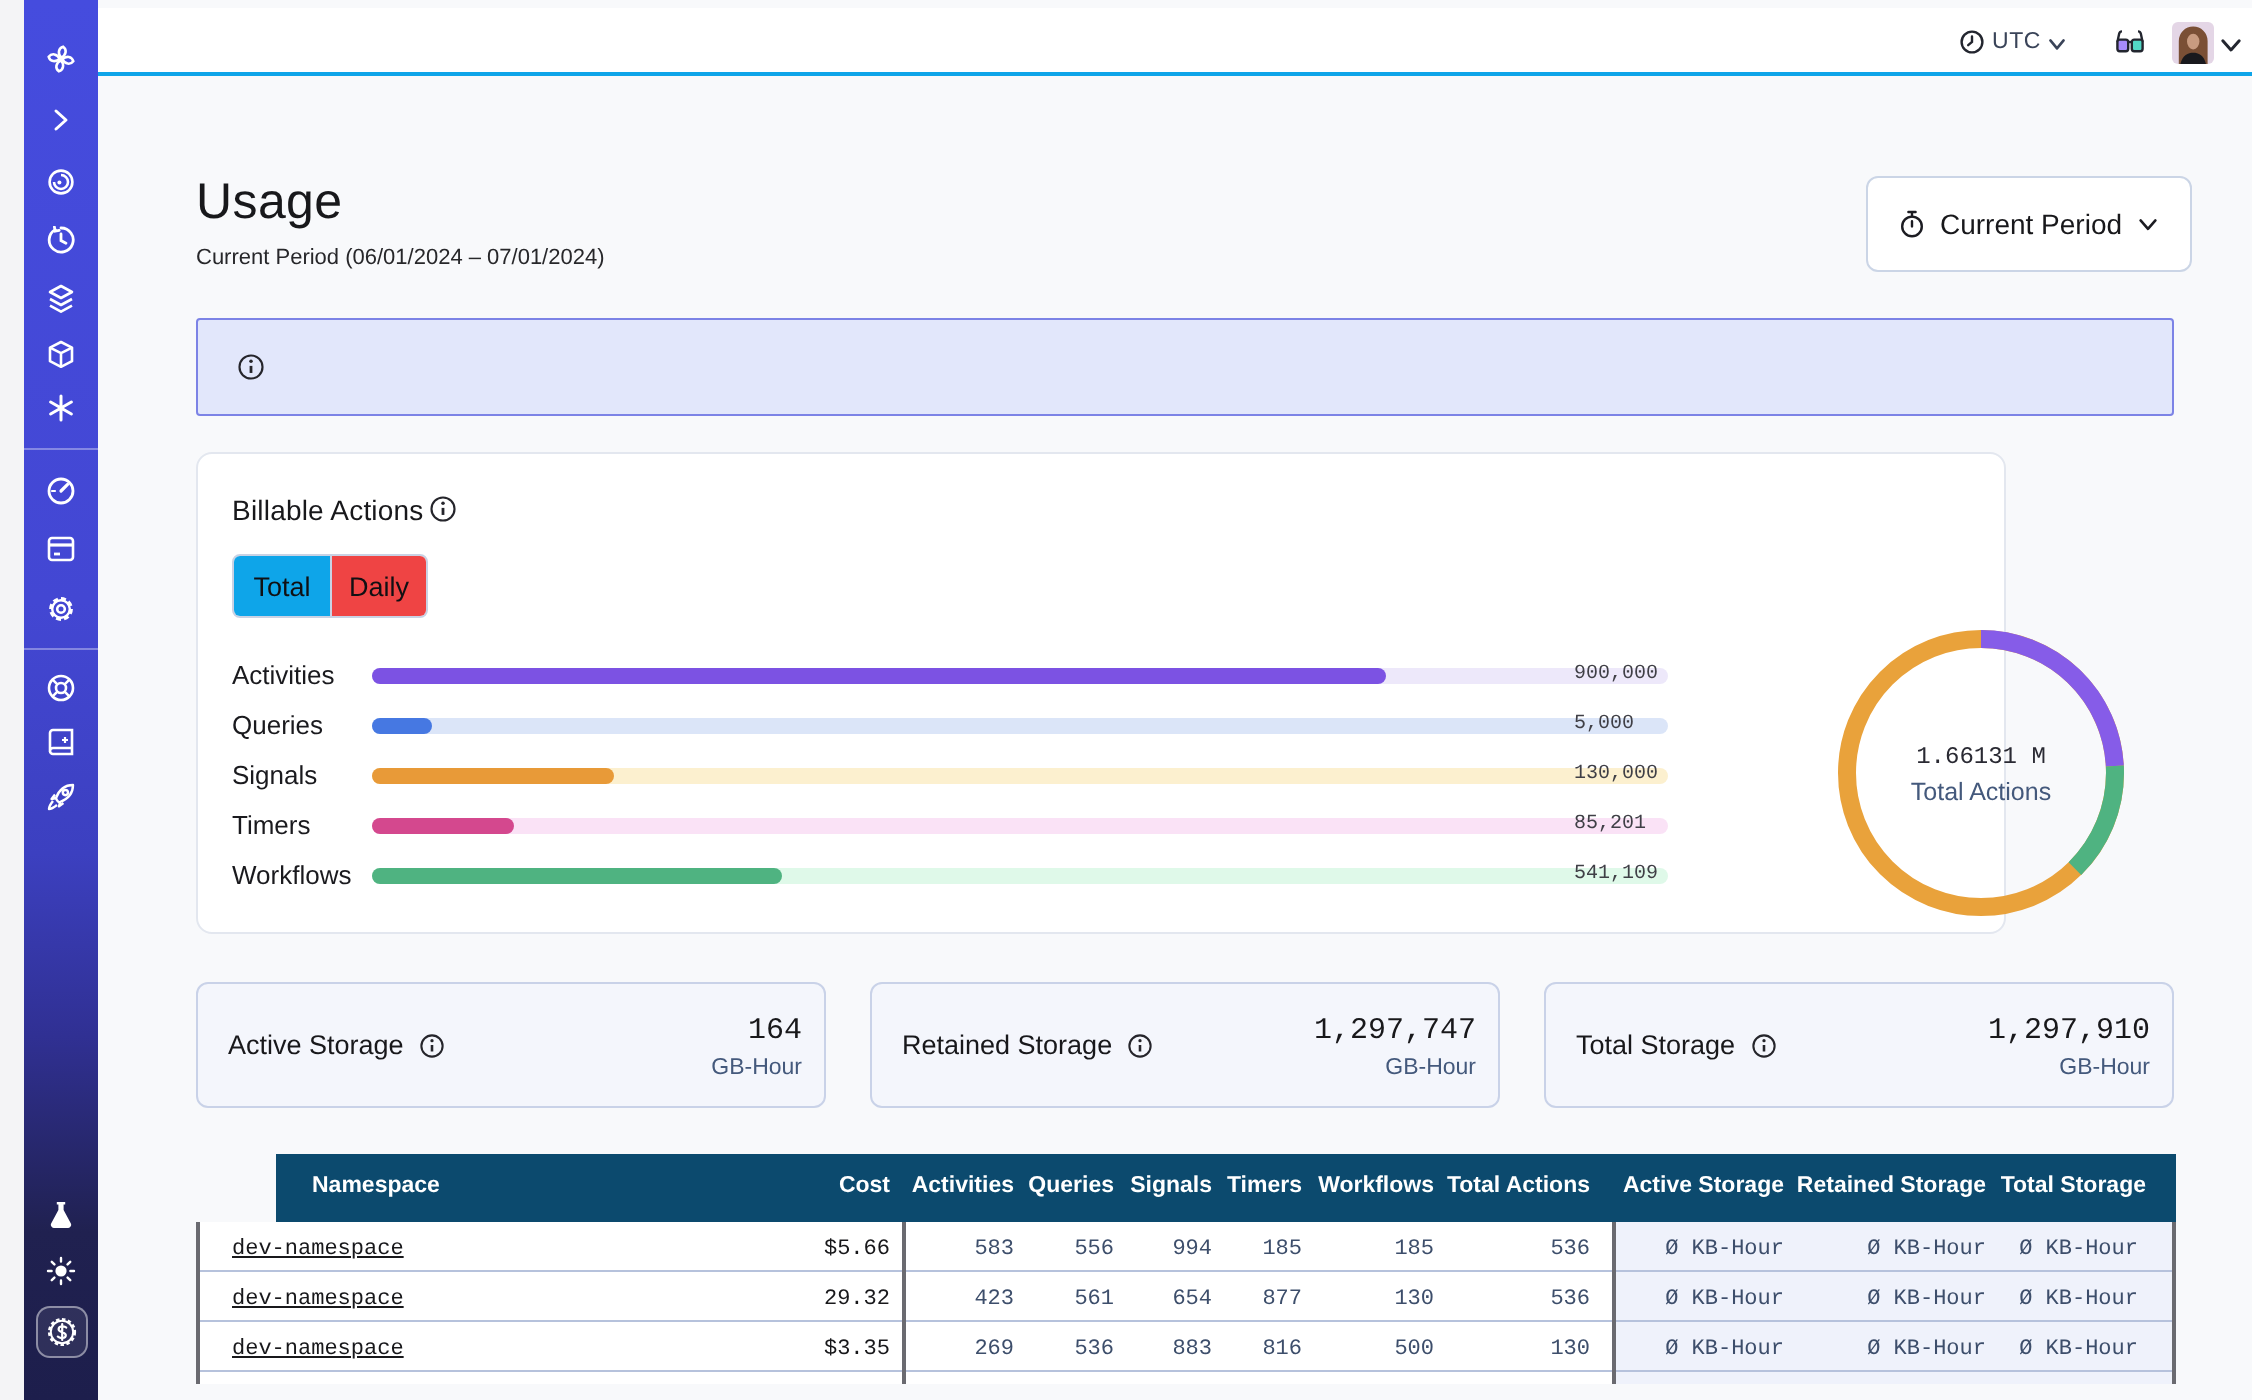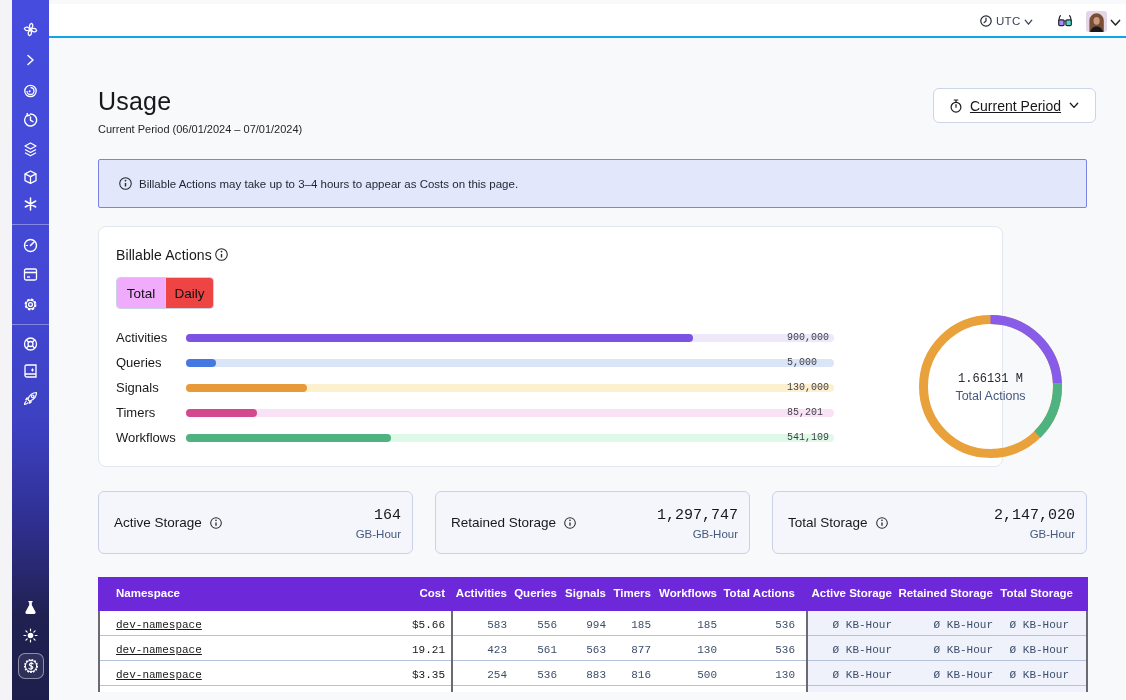--- a/index.html
+++ b/index.html
@@ -15,57 +15,57 @@
   #topbar {
     position:absolute; left:49px; top:0; width:1077px; height:38px;
     background:#fff; border-bottom:2px solid #0ea5e9; box-sizing:border-box;
   }
   #topstrip { position:absolute; left:49px; top:0; width:1077px; height:4px; background:#F8F9FB; z-index:3; }
   #content { position:absolute; left:49px; top:38px; width:1077px; height:662px; background:#F8F9FB; }
   
   #title { position:absolute; left:98px; top:87px; font-size:25px; font-weight:500; color:#18181B; letter-spacing:0.2px;}
   #subtitle { position:absolute; left:98px; top:123px; font-size:11px; color:#27272A; }
   #period-btn {
-    position:absolute; left:933px; top:88px; width:163px; height:35px;
+    position:absolute; left:933px; top:88px; width:163px; height:48px;
     background:#fff; border:1px solid #CBD5E6; border-radius:6px;
     display:flex; align-items:center; justify-content:center; gap:8px;
-    font-size:14px; color:#18181B;text-decoration:underline;
+    font-size:14px; color:#18181B;
   }
   #banner {
     position:absolute; left:98px; top:159px; width:989px; height:49px;
     background:#E2E7FB; border:1px solid #7C83E6; border-radius:2px;
     display:flex; align-items:center; padding-left:20px; gap:6px;
     font-size:11.5px; color:#1E2430;
   }
   
   #card {
     position:absolute; left:98px; top:226px; width:905px; height:241px;
     background:#fff; border:1px solid #E3E7EF; border-radius:8px;
   }
   #card-title { position:absolute; left:17px; top:20px; font-size:14px; font-weight:500; color:#18181B; letter-spacing:0.1px; }
   #toggle { position:absolute; left:17px; top:50px; display:flex; height:32px; border:1px solid #C9D2E4; border-radius:4px; overflow:hidden; }
   #toggle .seg { width:48px; display:flex; align-items:center; justify-content:center; font-size:13.5px; color:#101013; }
-  #toggle .sel { background:#f0abfc;text-align:right; }
+  #toggle .sel { background:#0ea5e9;text-align:right; }
   #toggle .unsel { background:#ef4444; border-left:1px solid #C9D2E4; }
   .brow { position:absolute; left:17px; height:16px; }
   .blabel { position:absolute; left:0; top:0; font-size:13px; color:#1A1A1E; line-height:16px; }
   .btrack { position:absolute; left:70px; top:4px; width:648px; height:8px; border-radius:4px; }
   .bfill { position:absolute; left:0; top:0; height:8px; border-radius:4px; }
   .bval { position:absolute; left:671px; width:100px; font-size:10px; color:#3F3F46; line-height:16px; }
   
   .scard {
     position:absolute; top:491px; height:63px; width:315px;
     background:#F4F6FC; border:1px solid #C9D2E8; border-radius:6px;
   }
   .scard .lbl { position:absolute; left:15px; top:23px; font-size:13.5px; color:#18181B; display:flex; align-items:center; gap:8px; }
   .scard .num { position:absolute; right:11px; top:15px; font-size:15px; color:#18181B; text-align:right; }
   .scard .unit { position:absolute; right:11px; top:36px; font-size:11.5px; color:#44597C; text-align:right; }
   
   #table { position:absolute; left:98px; top:577px; width:990px; }
-  #thead { position:relative; height:34px; background:#6d28d9; color:#fff; font-size:11.5px; font-weight:700; }
+  #thead { position:relative; height:34px; background:#0c4a6e; color:#fff; font-size:11.5px; font-weight:700;margin-left:40px; }
   #thead span { position:absolute; top:10px; }
   #tbody { position:relative; height:81px; background:#d946ef; overflow:hidden;text-align:center; }
   .ns { color:#18181B; text-decoration:underline; }
   .cost { color:#18181B; }
   .trow { position:relative; height:25px; background:#fff; border-bottom:1px solid #B6C2DC; font-size:11px; }
   .trow .cell { position:absolute; top:8px; }
   .storbg { position:absolute; left:709px; top:0; width:281px; height:24px; background:#EFF2FB; }
   .num-blue { color:#3D4E6B; }
   .tvline { position:absolute; top:0; width:2px; height:81px; background:#6A6A70; z-index:5; }
 </style>
@@ -205,21 +205,20 @@
     <svg width="10" height="7" viewBox="0 0 10 7" fill="none" stroke="#1C1C22" stroke-width="1.3" stroke-linecap="round" stroke-linejoin="round">
       <path d="M1.3 1.2 L5 5.4 L8.7 1.2"></path>
     </svg>
   </div>
 <div id="banner">
     <svg width="13" height="13" viewBox="0 0 14 14" fill="none" stroke="#25252B" stroke-width="1.15">
       <circle cx="7" cy="7" r="6.2"></circle>
       <path d="M7 6.4 L7 10.2" stroke-width="1.5"></path>
       <circle cx="7" cy="3.9" r="0.95" fill="#25252B" stroke="none"></circle>
     </svg>
-    <span style="margin-left:1px;">Billable Actions may take up to 3–4 hours to appear as Costs on this page.</span>
   </div>
 <div id="card">
   <div id="card-title">Billable Actions <svg style="position:absolute;left:99px;top:1px;" width="13" height="13" viewBox="0 0 14 14" fill="none" stroke="#25252B" stroke-width="1.15">
         <circle cx="7" cy="7" r="6.2"></circle>
         <path d="M7 6.4 L7 10.2" stroke-width="1.5"></path>
         <circle cx="7" cy="3.9" r="0.95" fill="#25252B" stroke="none"></circle>
       </svg></div>
   <div id="toggle">
       <div class="seg sel">Total</div>
       <div class="seg unsel">Daily</div>
@@ -286,21 +285,21 @@
       </svg></div>
   <div class="num mono">1,297,747</div>
   <div class="unit">GB-Hour</div>
 </div>
 <div class="scard" style="left:772px;">
   <div class="lbl">Total Storage <svg width="12" height="12" viewBox="0 0 14 14" fill="none" stroke="#25252B" stroke-width="1.2">
         <circle cx="7" cy="7" r="6.2"></circle>
         <path d="M7 6.4 L7 10.2" stroke-width="1.5"></path>
         <circle cx="7" cy="3.9" r="0.95" fill="#25252B" stroke="none"></circle>
       </svg></div>
-  <div class="num mono">2,147,020</div>
+  <div class="num mono">1,297,910</div>
   <div class="unit">GB-Hour</div>
 </div>
 <div id="table">
   <div id="thead">
     <span style="left:18px;">Namespace</span>
     <span class="hr" style="right:643px;">Cost</span>
     <span class="hr" style="right:581px;">Activities</span>
     <span class="hr" style="right:531px;">Queries</span>
     <span class="hr" style="right:482px;">Signals</span>
     <span class="hr" style="right:437px;">Timers</span>
@@ -325,36 +324,36 @@
     <span class="cell mono num-blue" style="right:437px;">185</span>
     <span class="cell mono num-blue" style="right:371px;">185</span>
     <span class="cell mono num-blue" style="right:293px;">536</span>
     <span class="cell mono num-blue" style="right:196px;">Ø KB-Hour</span>
     <span class="cell mono num-blue" style="right:95px;">Ø KB-Hour</span>
     <span class="cell mono num-blue" style="right:19px;">Ø KB-Hour</span>
   </div>
   <div class="trow">
     <div class="storbg"></div>
     <span class="cell mono ns" style="left:18px;">dev-namespace</span>
-    <span class="cell mono cost" style="right:643px;">19.21</span>
+    <span class="cell mono cost" style="right:643px;">29.32</span>
     <span class="cell mono num-blue" style="right:581px;">423</span>
     <span class="cell mono num-blue" style="right:531px;">561</span>
-    <span class="cell mono num-blue" style="right:482px;">563</span>
+    <span class="cell mono num-blue" style="right:482px;">654</span>
     <span class="cell mono num-blue" style="right:437px;">877</span>
     <span class="cell mono num-blue" style="right:371px;">130</span>
     <span class="cell mono num-blue" style="right:293px;">536</span>
     <span class="cell mono num-blue" style="right:196px;">Ø KB-Hour</span>
     <span class="cell mono num-blue" style="right:95px;">Ø KB-Hour</span>
     <span class="cell mono num-blue" style="right:19px;">Ø KB-Hour</span>
   </div>
   <div class="trow">
     <div class="storbg"></div>
     <span class="cell mono ns" style="left:18px;">dev-namespace</span>
     <span class="cell mono cost" style="right:643px;">$3.35</span>
-    <span class="cell mono num-blue" style="right:581px;">254</span>
+    <span class="cell mono num-blue" style="right:581px;">269</span>
     <span class="cell mono num-blue" style="right:531px;">536</span>
     <span class="cell mono num-blue" style="right:482px;">883</span>
     <span class="cell mono num-blue" style="right:437px;">816</span>
     <span class="cell mono num-blue" style="right:371px;">500</span>
     <span class="cell mono num-blue" style="right:293px;">130</span>
     <span class="cell mono num-blue" style="right:196px;">Ø KB-Hour</span>
     <span class="cell mono num-blue" style="right:95px;">Ø KB-Hour</span>
     <span class="cell mono num-blue" style="right:19px;">Ø KB-Hour</span>
   </div>
   <div class="trow" style="height:6px;border-bottom:none;">

